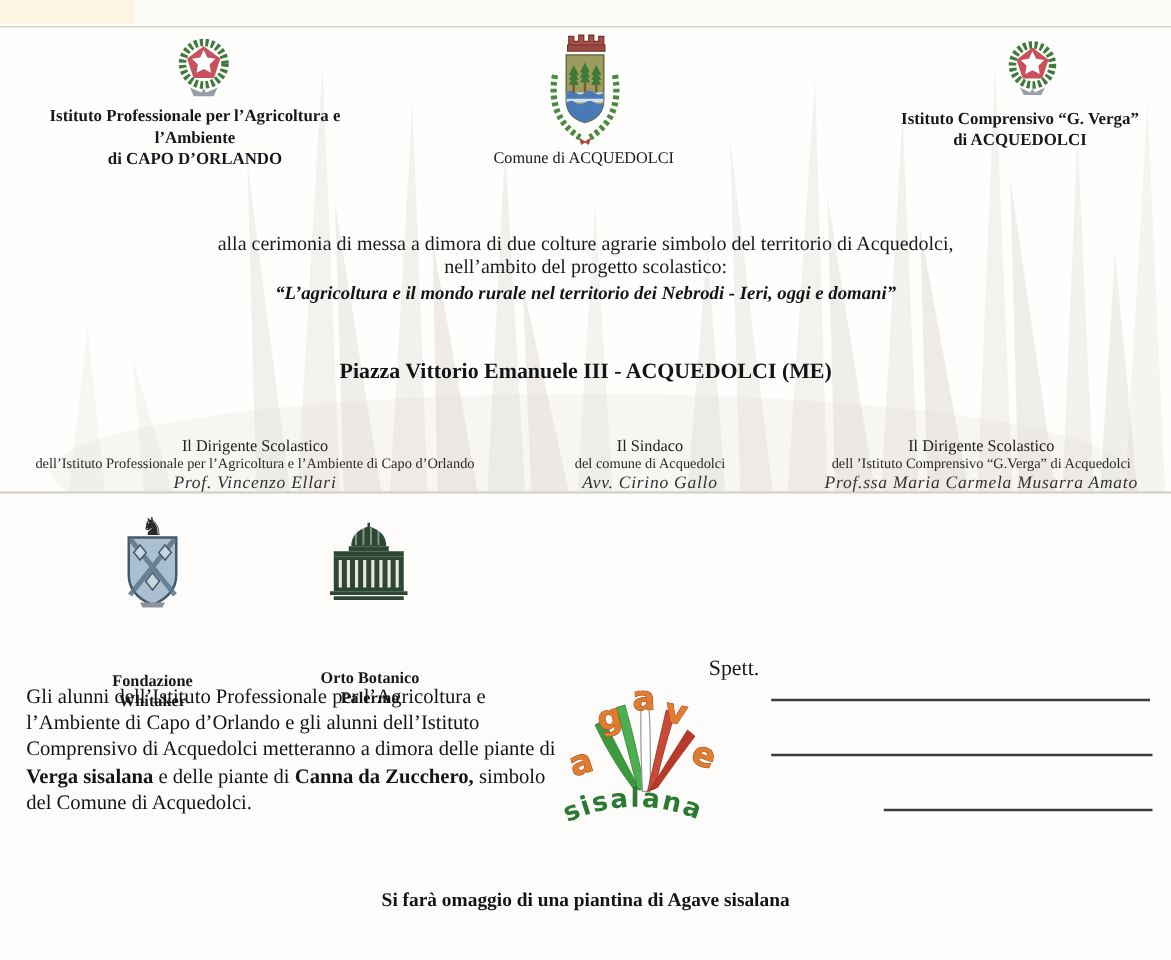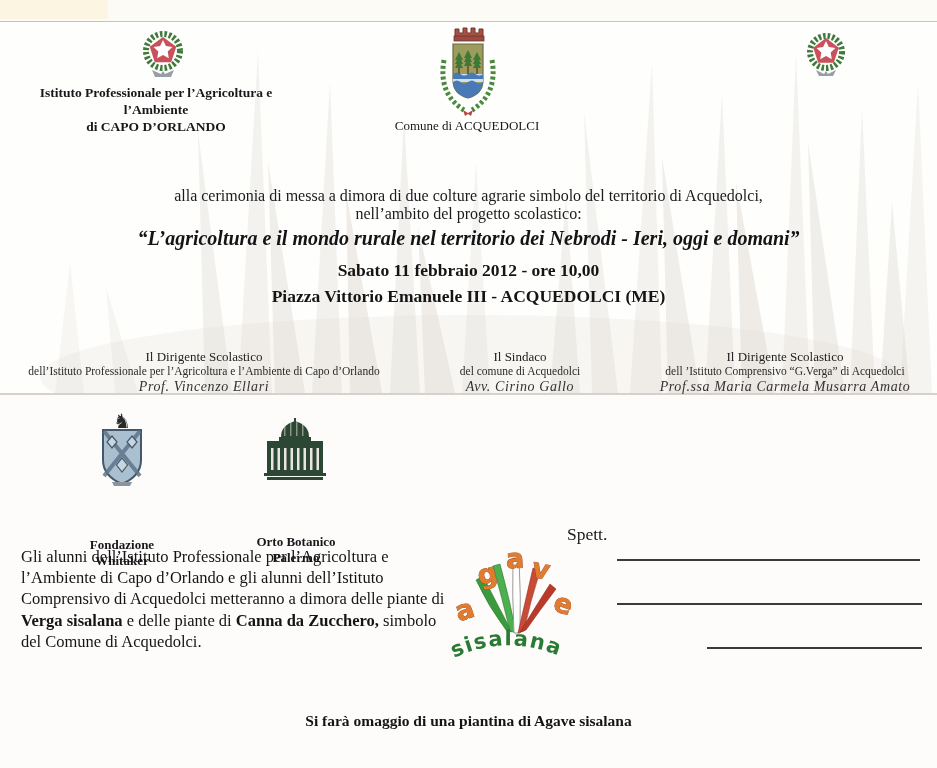--- a/index.html
+++ b/index.html
@@ -19,21 +19,21 @@
   .card-bottom{position:absolute;left:0;top:395px;width:937px;height:373px;background:#fdfcfa;}
   .watermark{position:absolute;left:0;top:0;}
   .abs{position:absolute;}
   .center{text-align:center;}
   
   .inst{font-weight:bold;font-size:13.5px;line-height:17px;color:#18181c;}
   .comune-label{font-weight:normal;font-size:13px;color:#18181c;}
   
   .title{font-size:21px;font-weight:bold;color:#141416;}
   .intro{font-size:16px;line-height:18px;color:#1b1b1e;}
-  .theme{font-size:20px;font-weight:bold;font-style:italic;color:#141416;}
+  .theme{font-size:15px;font-weight:bold;font-style:italic;color:#141416;}
   .when{font-size:17.5px;font-weight:bold;color:#141416;}
   
   .sig{top:327px;text-align:center;}
   .sig-role{font-size:13px;line-height:15px;color:#222;}
   .sig-org{font-size:11.5px;line-height:14px;color:#2a2a2a;}
   .sig-name{font-size:14px;font-style:italic;letter-spacing:.6px;color:#333;margin-top:1px;}
   
   .sponsor-label{font-weight:bold;font-size:13px;line-height:15.5px;color:#18181c;text-align:center;margin-top:48px;}
   
   .main-text{font-size:16.5px;line-height:21.2px;color:#141416;width:424px;}
@@ -128,25 +128,28 @@
 
     <div class="abs comune-label center" style="left:367px;top:96px;width:200px;">Comune di ACQUEDOLCI</div>
 
     <svg class="abs" style="left:802px;top:6px;" width="48" height="52" viewBox="0 0 48 52">
       <circle cx="24" cy="24" r="16" fill="none" stroke="#3f7a3c" stroke-width="6" stroke-dasharray="2.5 2"></circle>
       <path d="M24 10 L36.8 19.7 L31.8 34.8 L16.2 34.8 L11.2 19.7 Z" fill="#c8515c"></path>
       <path d="M24 13 L26.9 19 L33.4 20 L28.7 24.6 L29.8 31.2 L24 28.1 L18.2 31.2 L19.3 24.6 L14.6 20 L21.1 19 Z" fill="#ffffff"></path>
       <path d="M14 42 l8 4 l2 -3 l2 3 l8 -4 l-3 6 l-14 0 Z" fill="#8d939c" opacity="0.9"></path>
     </svg>
 
+    <div class="abs inst center" style="left:700px;top:64px;width:232px;">
+      <div>Istituto Comprensivo “G. Verga”</div>
+      <div>di ACQUEDOLCI</div>
+    </div>
 
     <div class="abs intro center" style="left:0;top:165px;width:937px;">alla cerimonia di messa a dimora di due colture agrarie simbolo del territorio di Acquedolci,</div>
     <div class="abs intro center" style="left:0;top:183px;width:937px;">nell’ambito del progetto scolastico:</div>
     <div class="abs theme center" style="left:0;top:205px;width:937px;">“L’agricoltura e il mondo rurale nel territorio dei Nebrodi - Ieri, oggi e domani”</div>
-    <div class="abs when center" style="left:0;top:238px;width:937px;">Sabato 11 febbraio 2012 - ore 10,00</div>
     <div class="abs when center" style="left:0;top:264px;width:937px;">Piazza Vittorio Emanuele III - ACQUEDOLCI (ME)</div>
 
     <div class="abs sig" style="left:8px;width:392px;">
       <div class="sig-role">Il Dirigente Scolastico</div>
       <div class="sig-org">dell’Istituto Professionale per l’Agricoltura e l’Ambiente di Capo d’Orlando</div>
       <div class="sig-name">Prof. Vincenzo Ellari</div>
     </div>
     <div class="abs sig" style="left:415px;width:210px;">
       <div class="sig-role">Il Sindaco</div>
       <div class="sig-org">del comune di Acquedolci</div>

